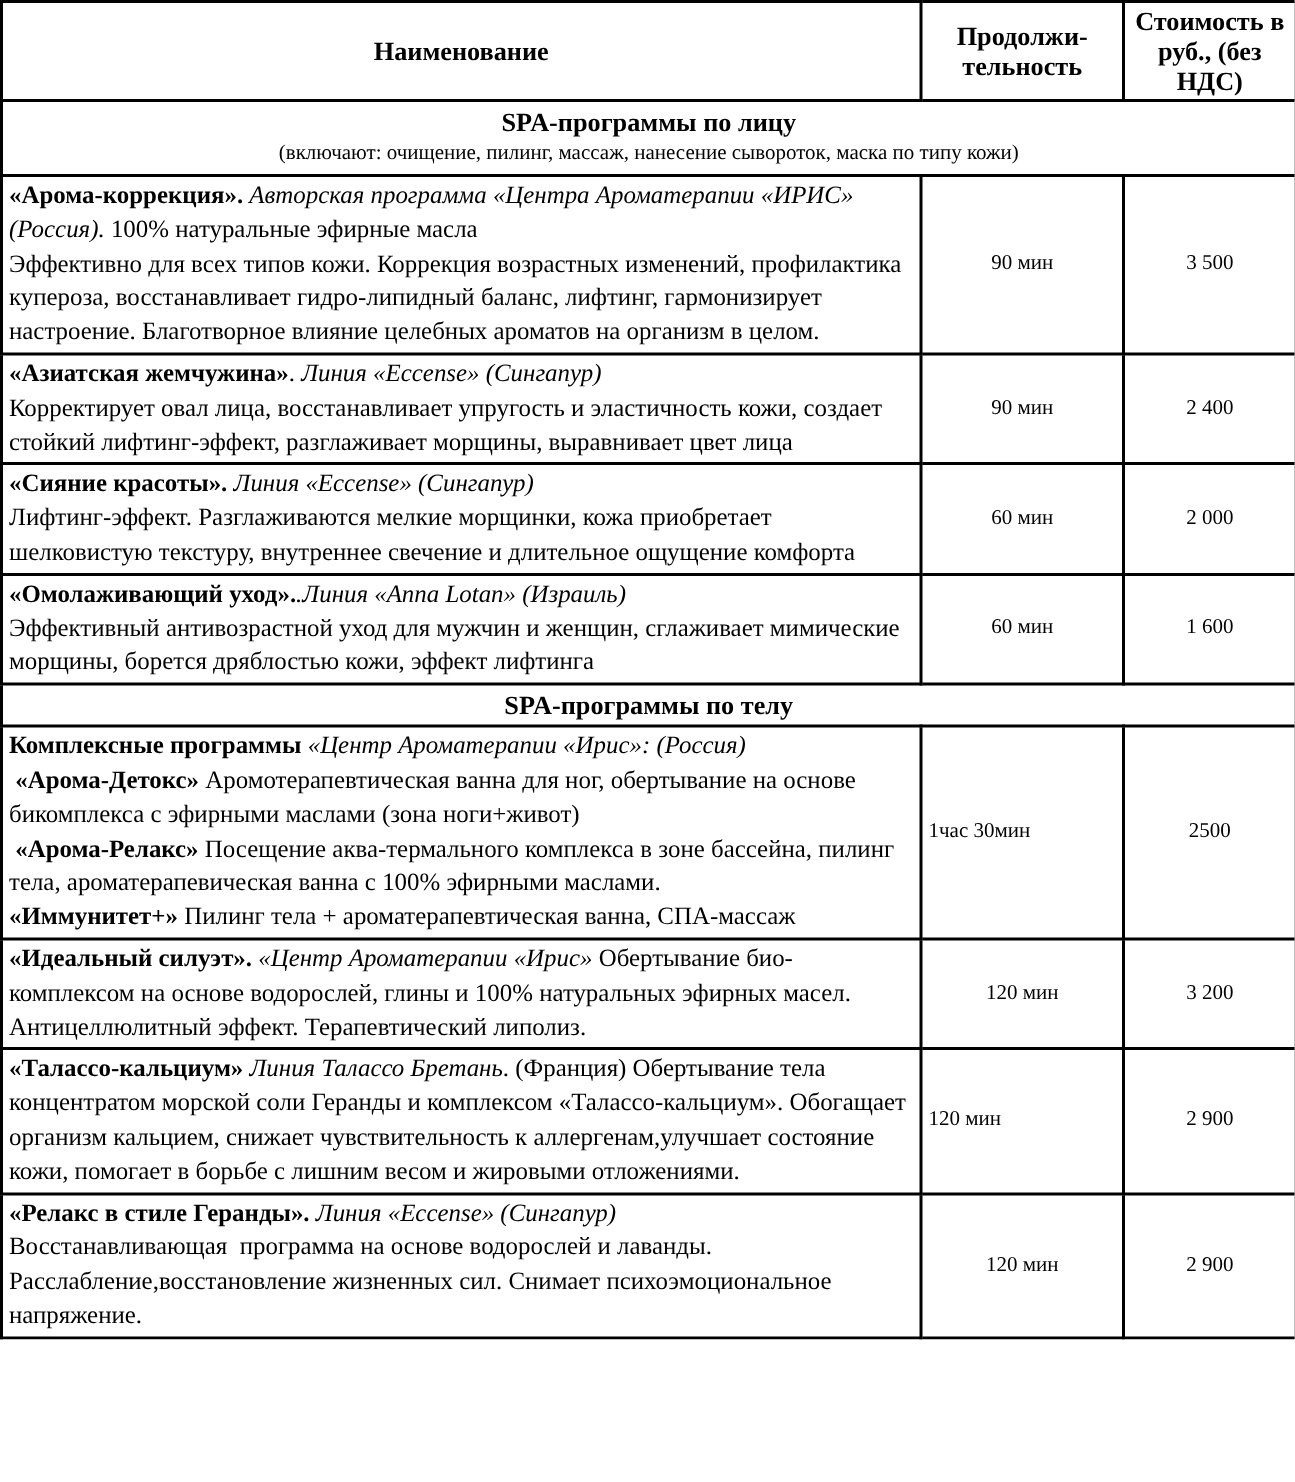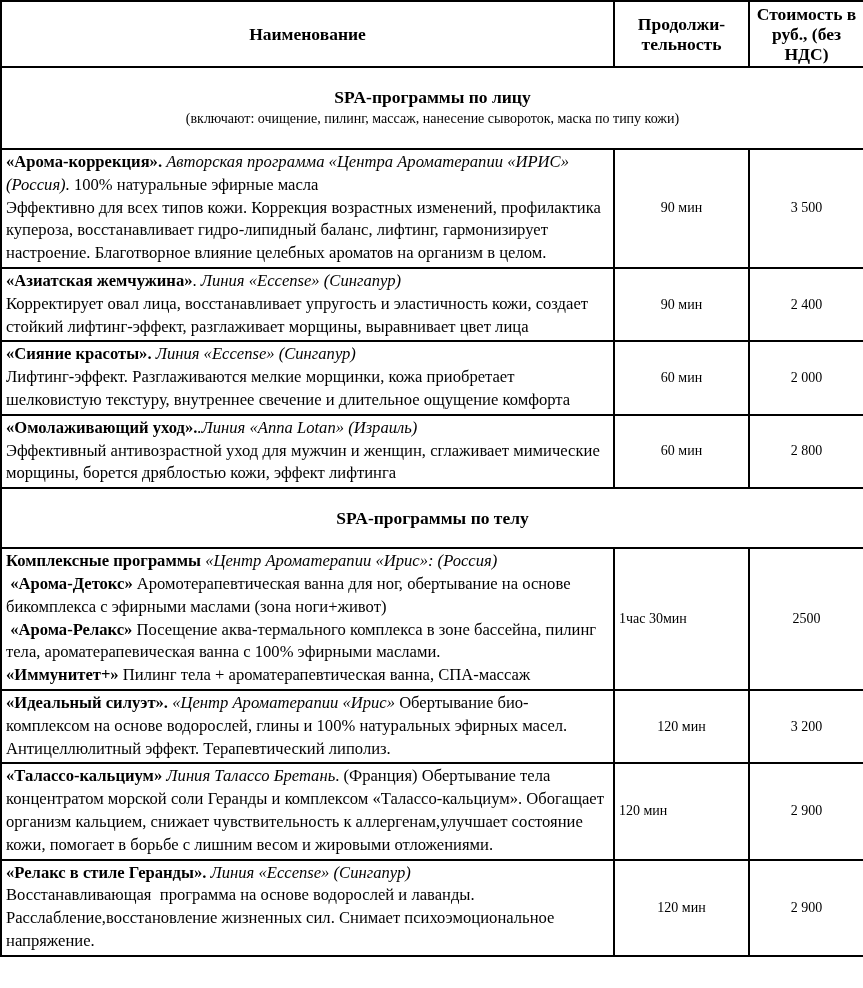--- a/index.html
+++ b/index.html
@@ -25,21 +25,21 @@
     font-weight: bold;
     text-align: center;
     vertical-align: middle;
     font-size: 17.5px;
     line-height: 20px;
     padding: 2px 1px;
   }
   td.section-cell {
     text-align: center;
     vertical-align: middle;
-    padding: 18px 2px;
+    padding: 2px 2px;
   }
   .sec-title {
     font-weight: bold;
     font-size: 17.5px;
     line-height: 22px;
   }
   .sec-sub {
     font-size: 14px;
     line-height: 22px;
   }
@@ -97,21 +97,21 @@
           <td class="mid-cell">2 400</td>
         </tr>
         <tr>
           <td class="name-cell"><span class="seg-b">«Сияние красоты». </span><span class="seg-i">Линия «Eccense» (Сингапур)</span><br><span class="seg-n">Лифтинг-эффект. Разглаживаются мелкие морщинки, кожа приобретает шелковистую текстуру, внутреннее свечение и длительное ощущение комфорта</span></td>
           <td class="mid-cell">60 мин</td>
           <td class="mid-cell">2 000</td>
         </tr>
         <tr>
           <td class="name-cell"><span class="seg-b">«Омолаживающий уход».</span><span class="seg-i">.Линия «Anna Lotan» (Израиль)</span><br><span class="seg-n">Эффективный антивозрастной уход для мужчин и женщин, сглаживает мимические морщины, борется дряблостью кожи, эффект лифтинга</span></td>
           <td class="mid-cell">60 мин</td>
-          <td class="mid-cell">2 800</td>
+          <td class="mid-cell">1 600</td>
         </tr>
         <tr>
           <td class="section-cell" colspan="3">
             <div class="sec-title">SPA-программы по телу</div>
           </td>
         </tr>
         <tr>
           <td class="name-cell"><span class="seg-b">Комплексные программы </span><span class="seg-i">«Центр Ароматерапии «Ирис»: (Россия)</span><br><span class="seg-b"> «Арома-Детокс» </span><span class="seg-n">Аромотерапевтическая ванна для ног, обертывание на основе бикомплекса с эфирными маслами (зона ноги+живот)</span><br><span class="seg-b"> «Арома-Релакс» </span><span class="seg-n">Посещение аква-термального комплекса в зоне бассейна, пилинг тела, ароматерапевическая ванна с 100% эфирными маслами.</span><br><span class="seg-b">«Иммунитет+» </span><span class="seg-n">Пилинг тела + ароматерапевтическая ванна, СПА-массаж</span></td>
           <td class="mid-cell align-left">1час 30мин</td>
           <td class="mid-cell">2500</td>

